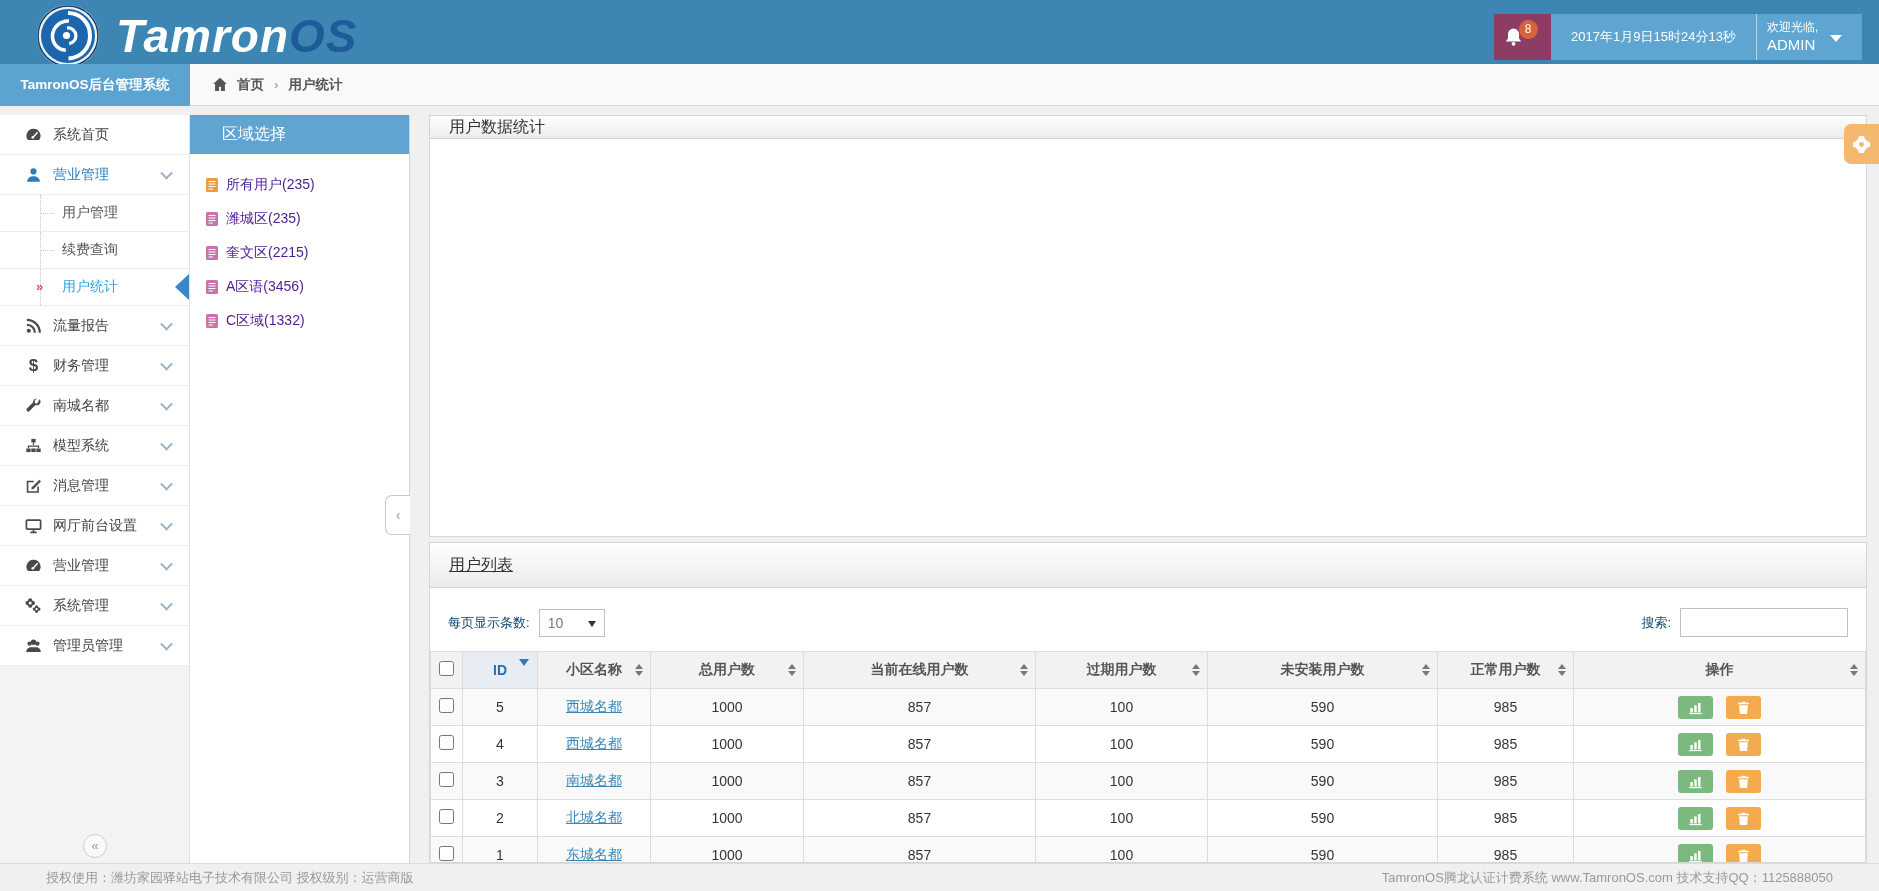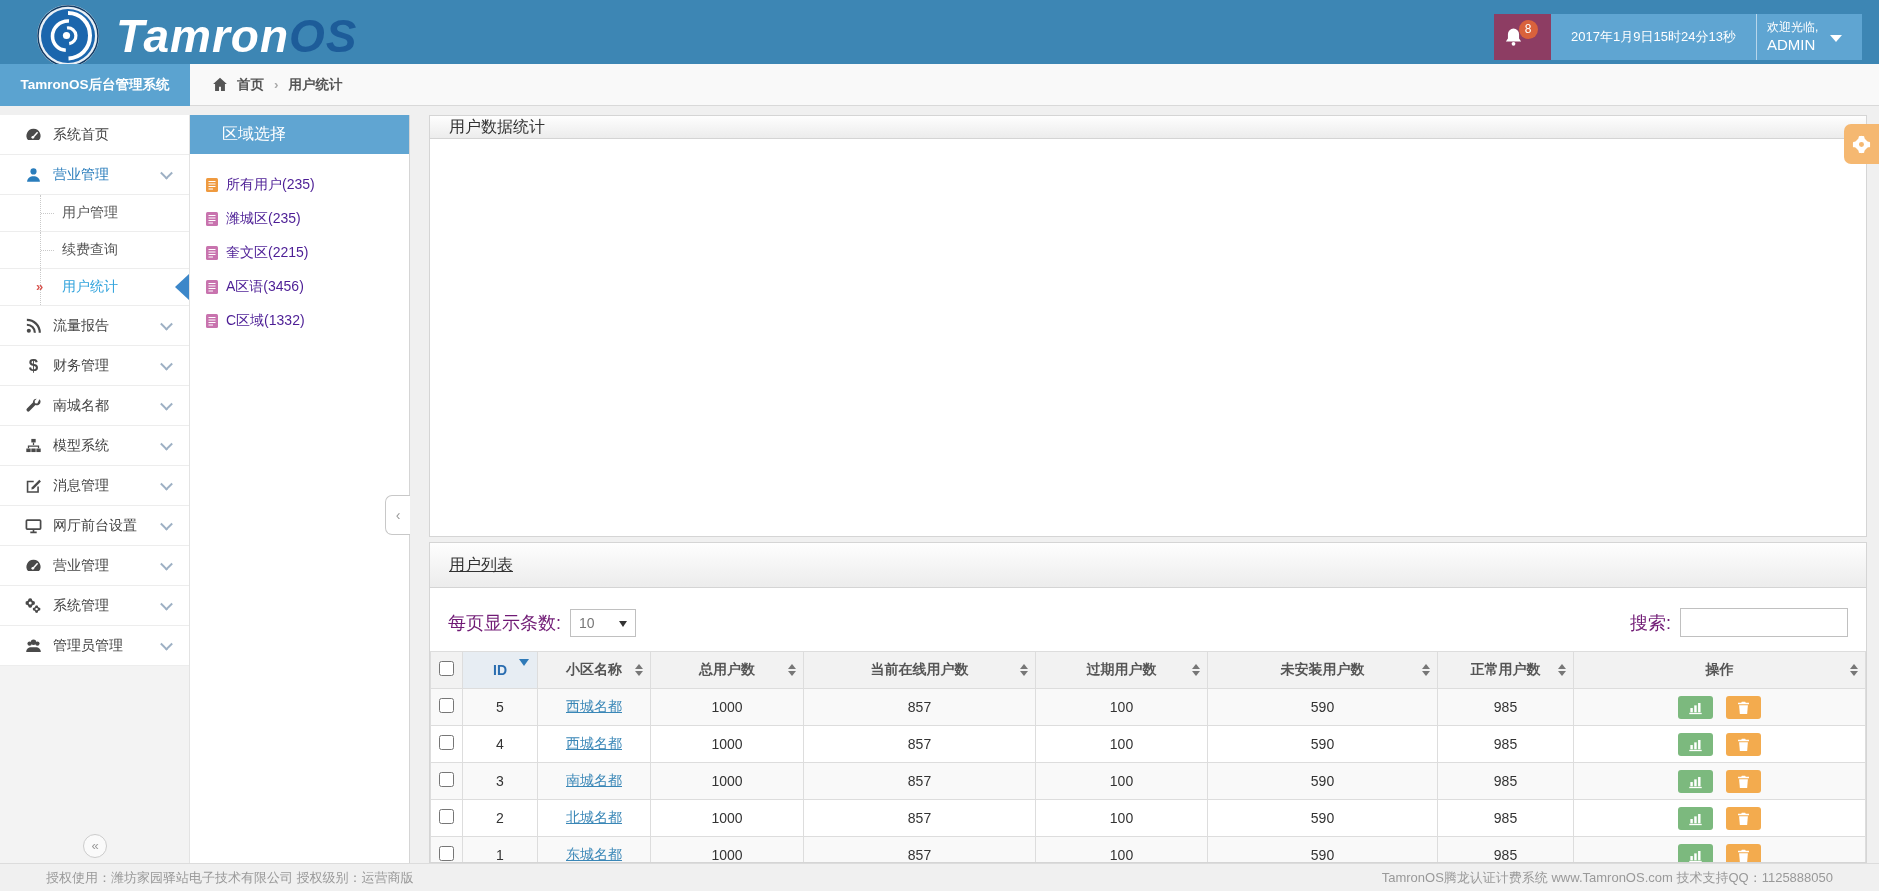--- a/index.html
+++ b/index.html
@@ -59,21 +59,21 @@
   .collapse-tab { position:absolute; left:385px; top:495px; width:25px; height:40px; background:#fff; border:1px solid #c8c8c8; border-right:none; border-radius:7px 0 0 7px; color:#999; font-size:14px; display:flex; align-items:center; justify-content:center; cursor:pointer; z-index:4; }
 
   
   .main { position:absolute; left:410px; right:0; top:115px; bottom:28px; padding:0 12px 0 19px; overflow:hidden; }
   .panel { background:#fff; border:1px solid #d5d5d5; }
   .panel-hd { height:23px; background:linear-gradient(#fefefe,#ececec); border-bottom:1px solid #d4d4d4; display:flex; align-items:center; padding-left:19px; font-size:16px; color:#333; }
   .stats-panel { height:422px; }
   .list-panel { margin-top:5px; height:321px; overflow:hidden; }
   .list-panel .panel-hd { height:45px;text-decoration:underline; }
   .controls { height:63px; display:flex; align-items:center; padding:6px 18px 0; }
-  .ctl-label { font-size:18px; color:#701a75; margin-right:9px;text-align:right; }
+  .ctl-label { font-size:13px; color:#0c4a6e; margin-right:9px;text-align:right; }
   .fake-select { width:66px; height:28px; border:1px solid #c0c0c0; background:#fff; display:flex; align-items:center; padding:0 8px; font-size:14px; color:#777; cursor:pointer; }
   .fake-select .fs-caret { margin-left:auto; width:0; height:0; border:4px solid transparent; border-top:6px solid #333; position:relative; top:3px; }
   .search-wrap { margin-left:auto; display:flex; align-items:center; }
   .search-input { width:168px; height:29px; border:1px solid #c0c0c0; background:#fff; outline:none; font-size:14px; padding:0 6px; }
 
   
   table { width:100%; border-collapse:collapse; table-layout:fixed; }
   th,td { border:1px solid #ddd; height:37px; text-align:center; vertical-align:middle; font-size:14px; color:#333; overflow:hidden; white-space:nowrap; }
   th { background:#f2f2f2; font-weight:bold; color:#555; position:relative; cursor:pointer;margin-left:20px; }
   th.id-col { background:#e7edf3; color:#2a6db0; }

